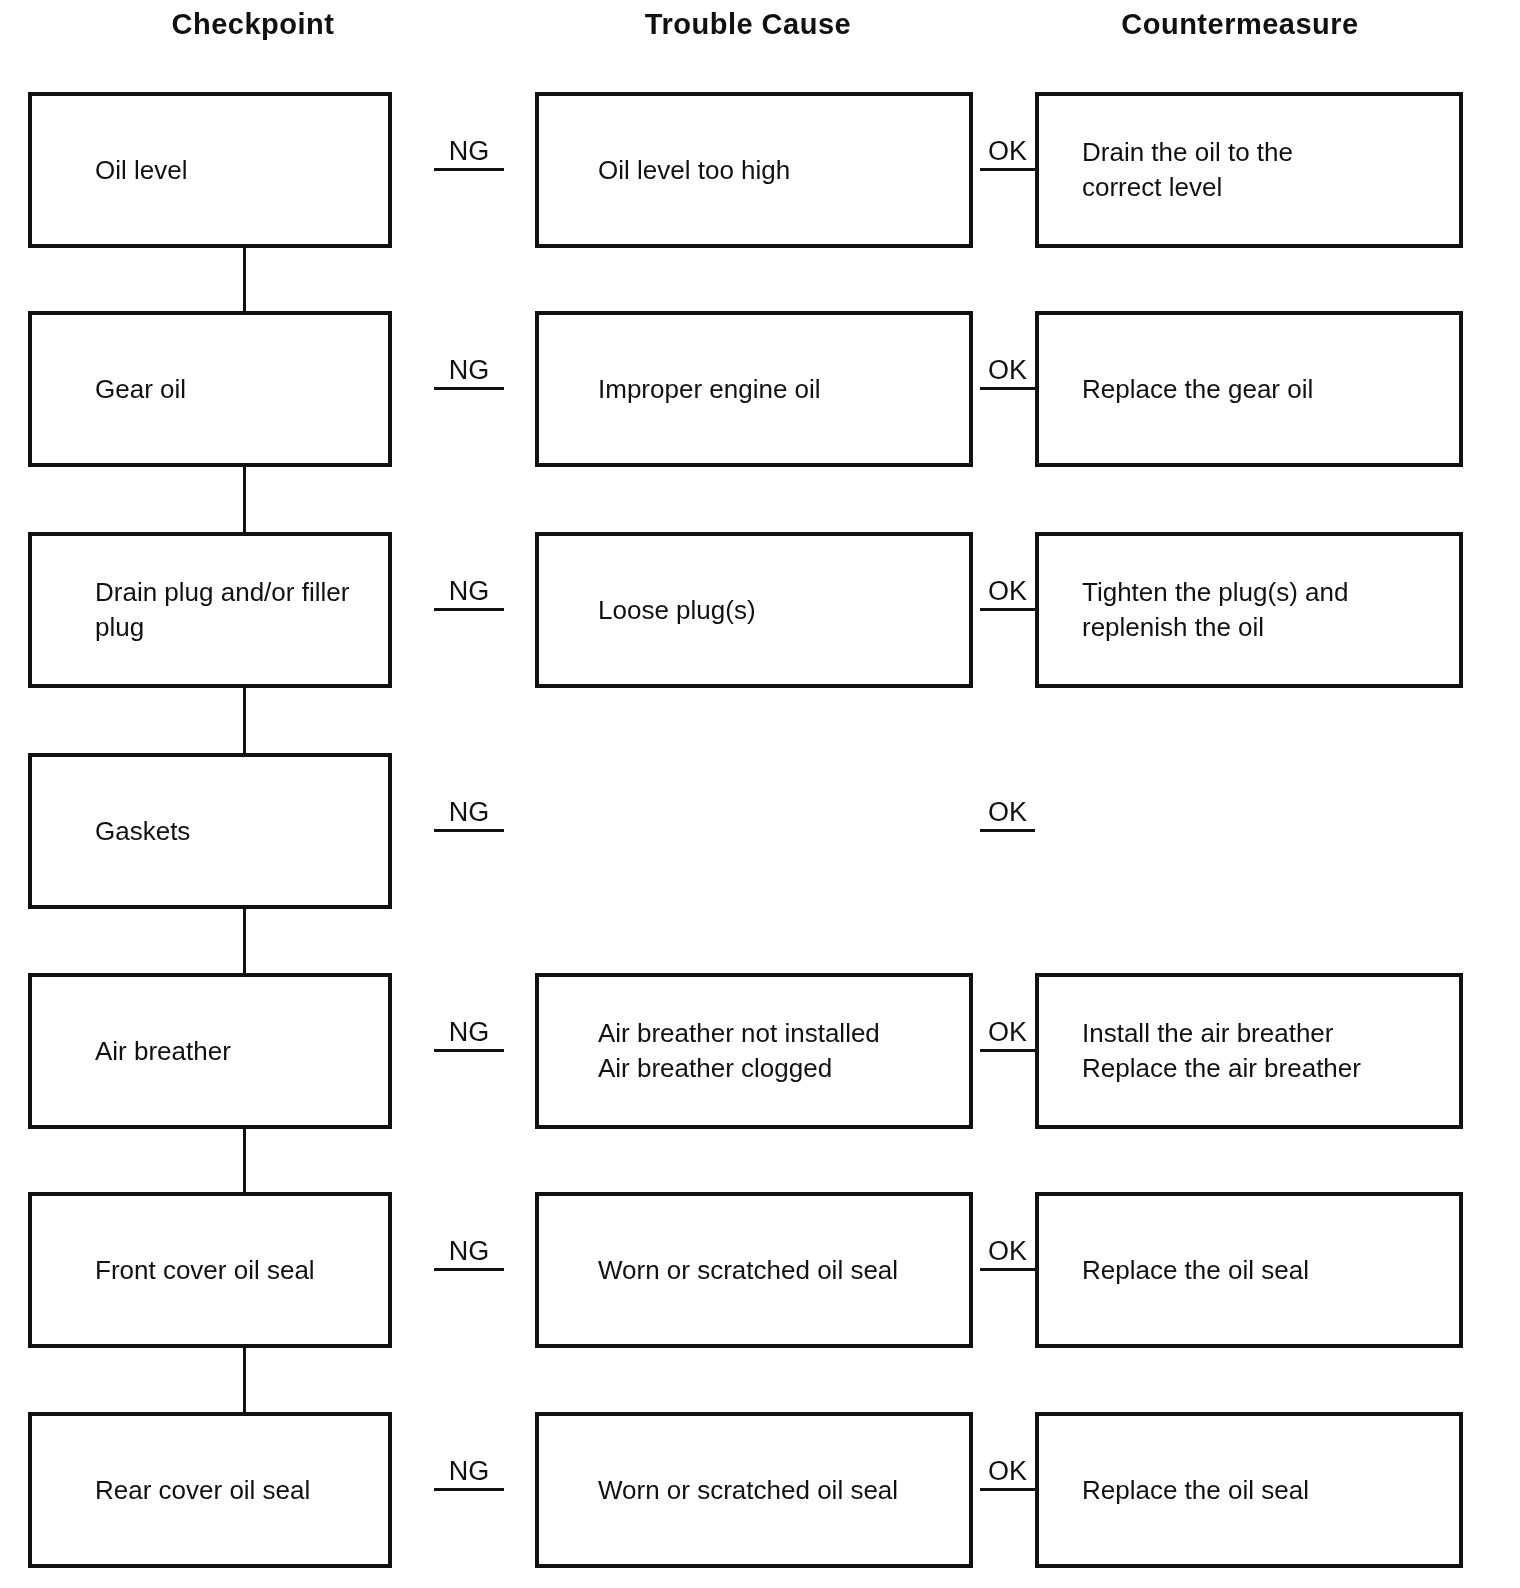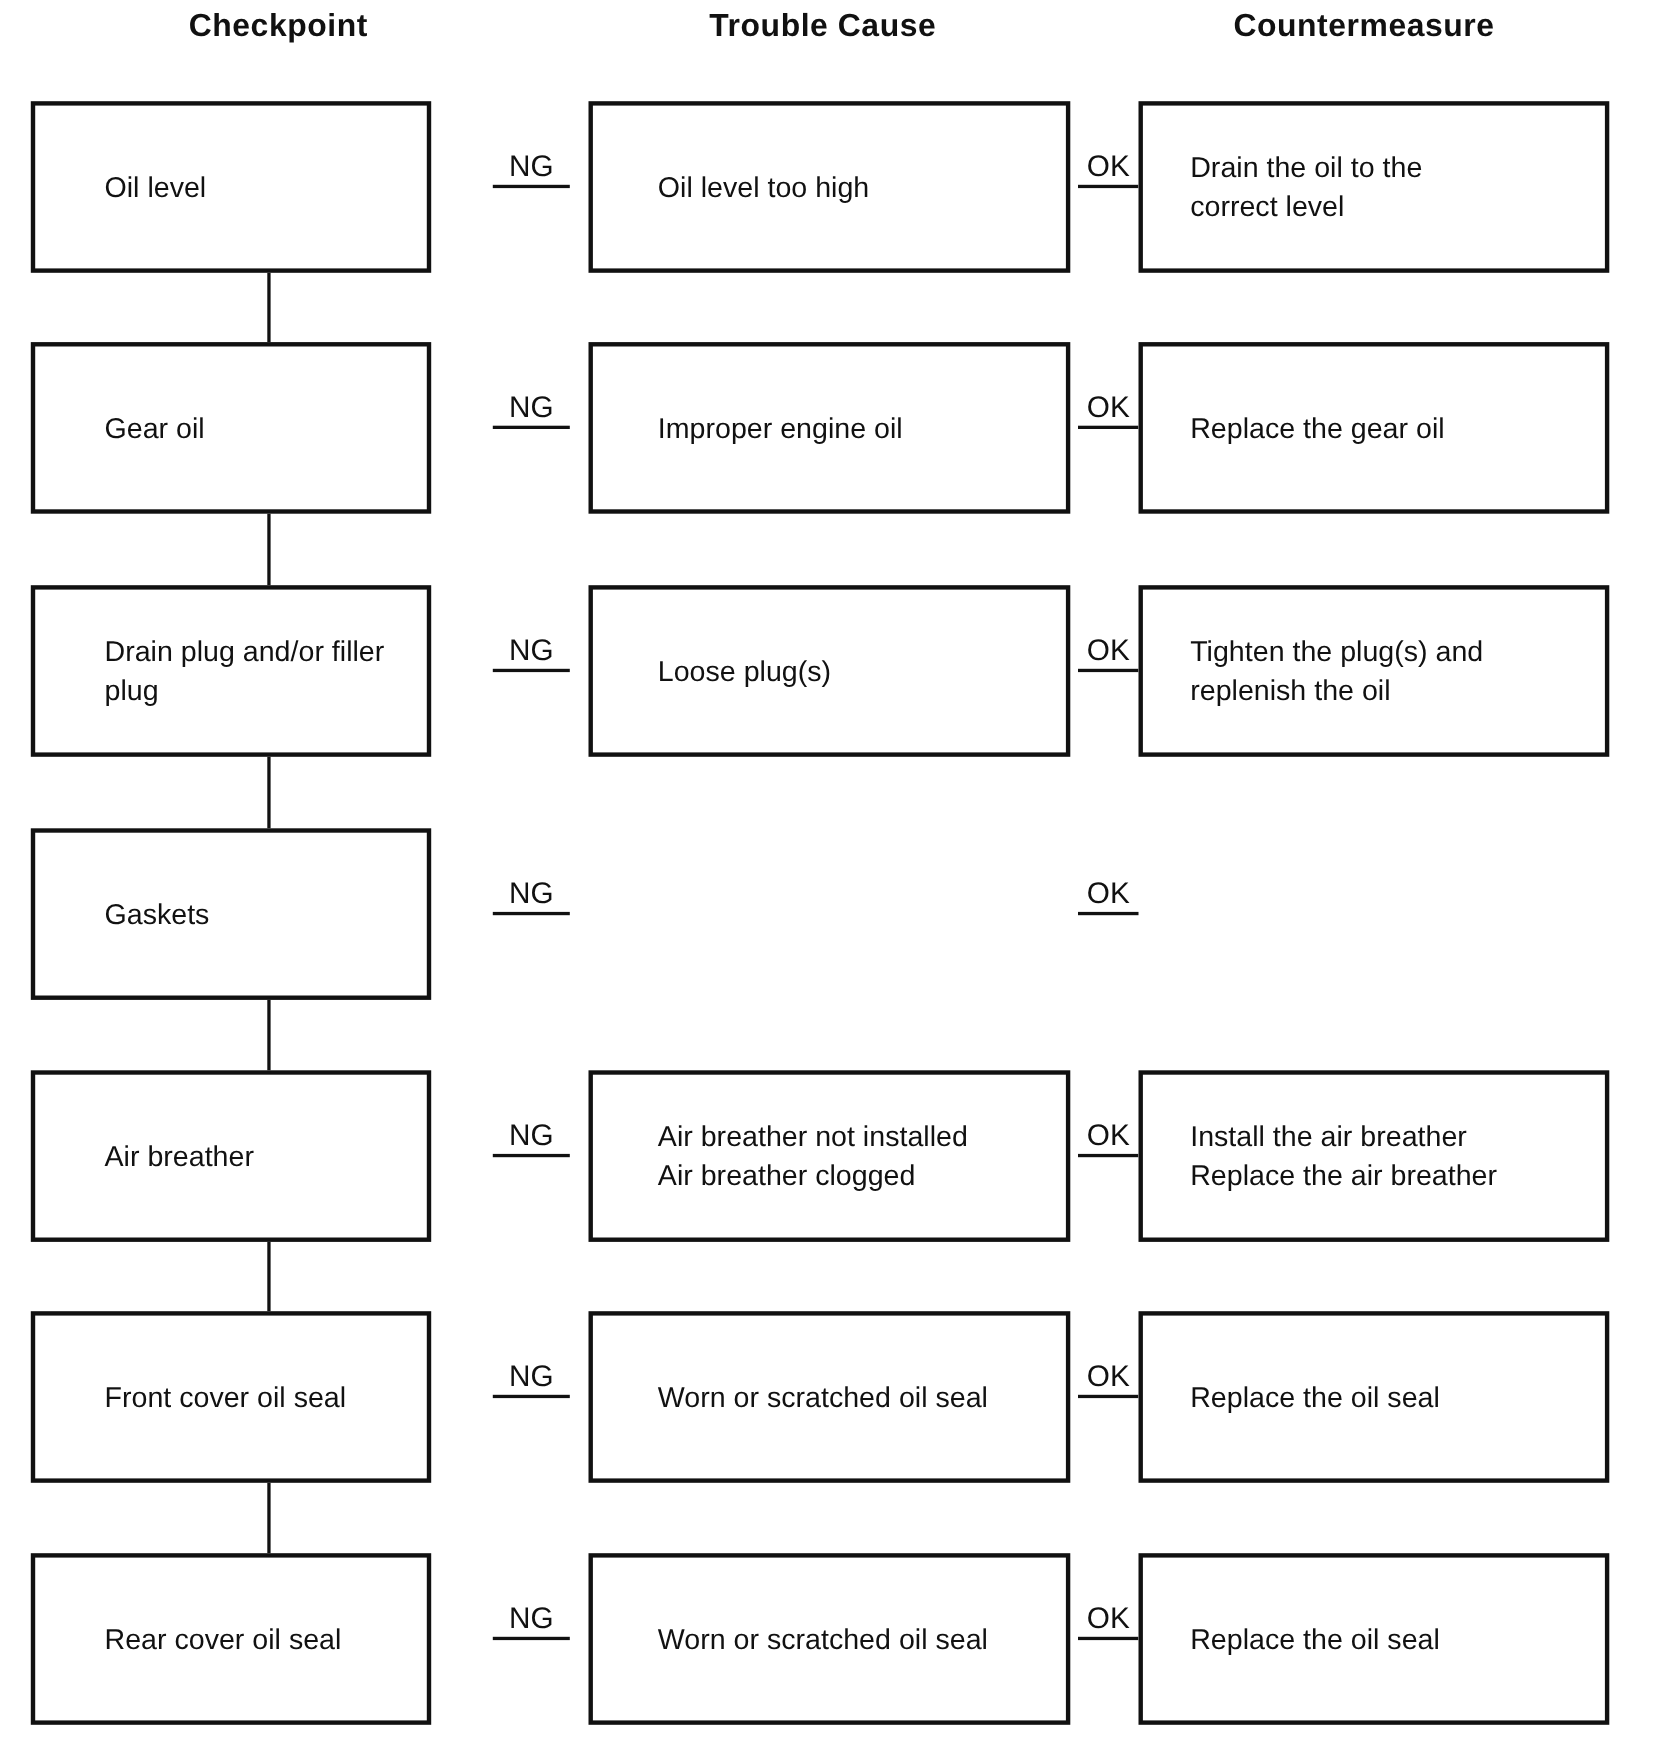--- a/index.html
+++ b/index.html
@@ -30,21 +30,21 @@
     border:4px solid var(--ink); background:var(--bg);
     display:flex; align-items:center;
     font-size:26px; line-height:35px;
   }
   .box .txt { white-space:pre-line; }
   .box.checkpoint { left:28px;   width:364px; padding-left:63px; padding-right:20px; }
   .box.cause      { left:535px;  width:438px; padding-left:59px; padding-right:18px; }
   .box.counter    { left:1035px; width:428px; padding-left:43px; padding-right:15px; }
 
   .connector { position:absolute; top:0; height:100%; }
-  .connector.ng { left:448px; width:70px;padding-left:42px; }
+  .connector.ng { left:434px; width:70px;padding-left:42px; }
   .connector.ok { left:980px; width:55px; }
   .connector .hline {
     position:absolute; left:0; right:0; top:calc(50% - 2px); height:3px;
     background:var(--ink);
   }
   .conn-label {
     position:absolute; left:50%; transform:translateX(-50%);
     bottom:calc(50% + 5px);
     font-size:27px; line-height:27px; white-space:nowrap;
   }

